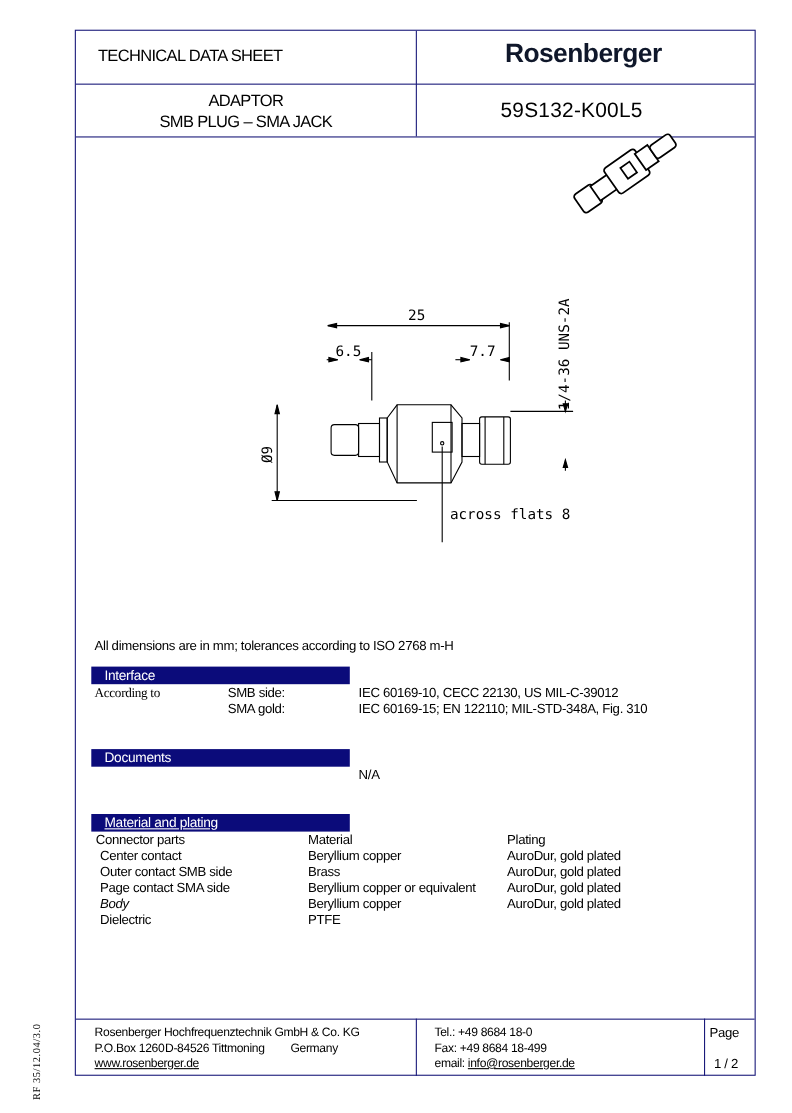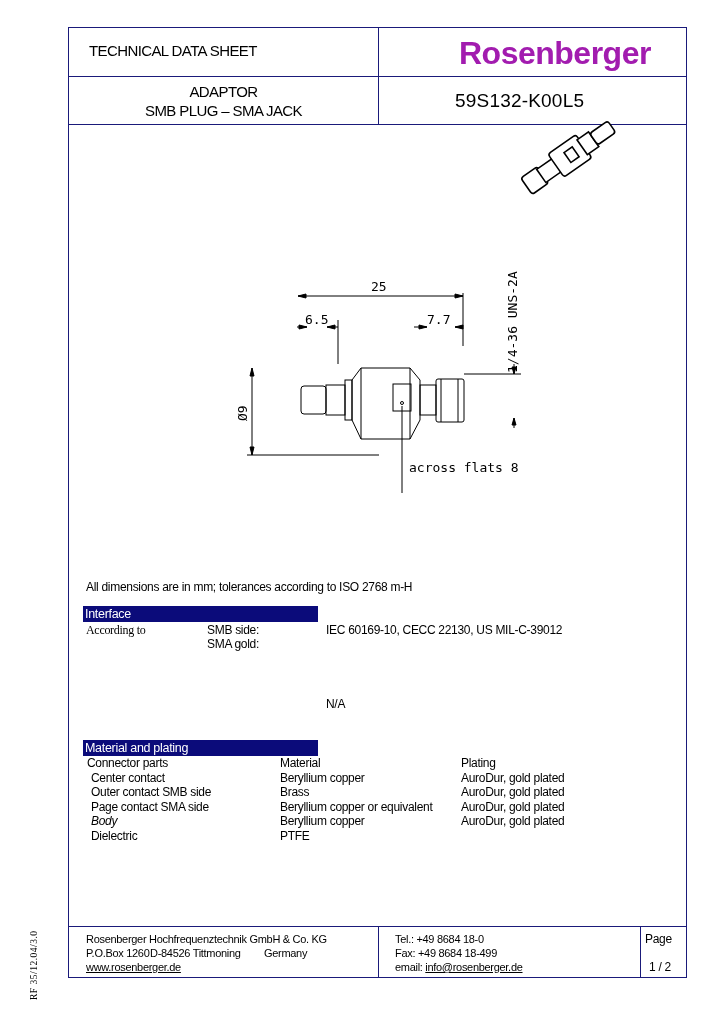--- a/index.html
+++ b/index.html
@@ -5,28 +5,28 @@
     * { box-sizing: border-box; margin: 0; padding: 0; }
     html, body { width: 720px; height: 1012px; background: #ffffff; overflow: hidden; }
     body { position: relative; font-family: "Liberation Sans", sans-serif; color: #000; }
     .frame {
       position: absolute; left: 68px; top: 27px; width: 619px; height: 951px;
       border: 1px solid #1a1a7a;
     }
     .hline { position: absolute; left: 0; right: 0; height: 0; border-top: 1px solid #1a1a7a; }
     .vline { position: absolute; width: 0; border-left: 1px solid #1a1a7a; }
     .doc-title { position: absolute; left: 20px; top: 14px; font-size: 15px; letter-spacing: -0.6px; }
-    .brand { position: absolute; left: 390px; top: 7px; font-size: 32px; font-weight: bold; color: #a21caf; letter-spacing: -0.5px; }
+    .brand { position: absolute; left: 390px; top: 7px; font-size: 24px; font-weight: bold; color: #0f172a; letter-spacing: -0.5px; }
     .product-desc { position: absolute; left: 0; width: 309px; top: 54px; text-align: center; font-size: 15px; line-height: 19px; letter-spacing: -0.6px; }
     .part-no { position: absolute; left: 386px; top: 62px; font-size: 19px; letter-spacing: 0.2px; }
     .drawing { position: absolute; left: 0; top: 0; }
     .note { position: absolute; left: 17px; top: 552px; font-size: 12px; letter-spacing: -0.3px; }
     .section-bar {
       position: absolute; left: 14px; width: 235px; height: 16px; background: #0b0b7a;
-      color: #fff; font-size: 12.5px; line-height: 16px; padding-left: 2px; letter-spacing: -0.3px;
+      color: #fff; font-size: 12.5px; line-height: 16px; padding-left: 12px; letter-spacing: -0.3px;
     }
     .txt { position: absolute; font-size: 12px; letter-spacing: -0.3px; white-space: nowrap; }
     .footer-txt { position: absolute; font-size: 11px; letter-spacing: -0.3px; white-space: nowrap; line-height: 14px; }
     .link { text-decoration: underline; }
     .side-code {
       position: absolute; left: 29px; top: 935px; font-size: 9.5px; font-family: "Liberation Serif", serif;
       transform: rotate(-90deg); transform-origin: left top; white-space: nowrap; letter-spacing: 0.5px;
     }
   </style>
 </head>
@@ -114,24 +114,26 @@
     </g>
   </svg>
 
   <div class="note">All dimensions are in mm; tolerances according to ISO 2768 m-H</div>
 
   <div class="section-bar" style="top:578px;">Interface</div>
   <div class="txt" style="left:17px; top:595px;font-family:Liberation Serif, serif;">According to</div>
   <div class="txt" style="left:138px; top:595px;">SMB side:</div>
   <div class="txt" style="left:257px; top:595px;text-align:center;">IEC 60169-10, CECC 22130, US MIL-C-39012</div>
   <div class="txt" style="left:138px; top:609px;">SMA gold:</div>
+  <div class="txt" style="left:257px; top:609px;">IEC 60169-15; EN 122110; MIL-STD-348A, Fig. 310</div>
 
+  <div class="section-bar" style="top:653px;">Documents</div>
   <div class="txt" style="left:257px; top:669px;">N/A</div>
 
-  <div class="section-bar" style="top:712px;">Material and plating</div>
+  <div class="section-bar" style="top:712px;text-decoration:underline;">Material and plating</div>
   <div class="txt" style="left:18px; top:728px;">Connector parts</div>
   <div class="txt" style="left:211px; top:728px;">Material</div>
   <div class="txt" style="left:392px; top:728px;">Plating</div>
 
   <div>
     <div class="txt" style="left:22px; top:743px;">Center contact</div>
     <div class="txt" style="left:211px; top:743px;">Beryllium copper</div>
     <div class="txt" style="left:392px; top:743px;">AuroDur, gold plated</div>
   </div>
   <div>

